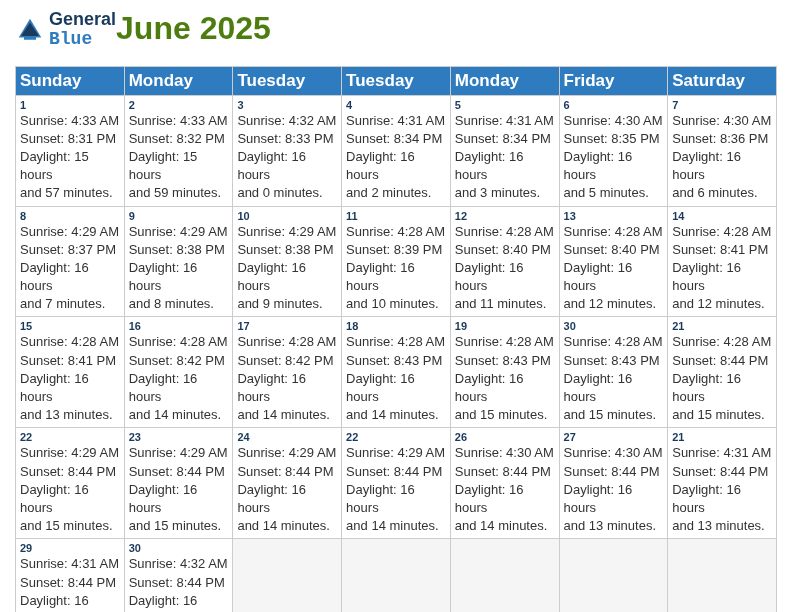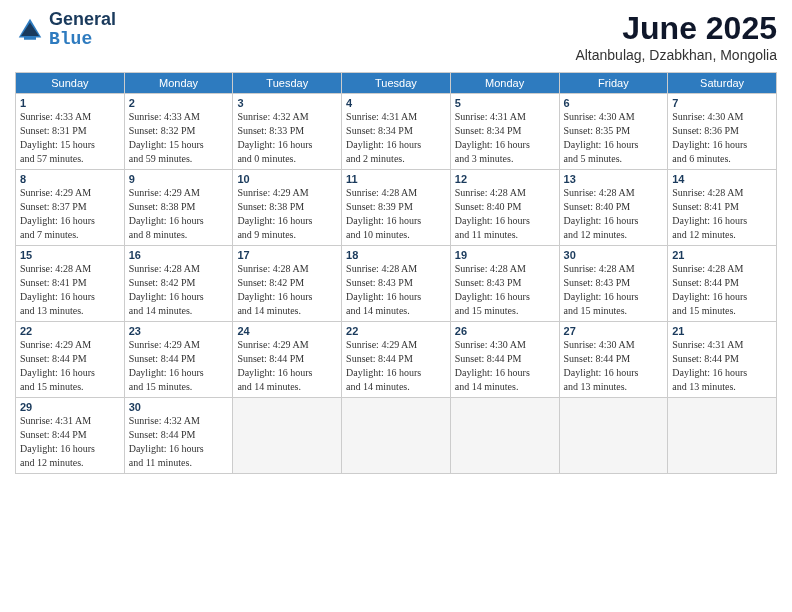--- a/index.html
+++ b/index.html
@@ -11,23 +11,22 @@
       overflow: hidden;
     }
     .page {
       width: 792px;
       height: 612px;
       padding: 10px 15px;
       background: #fff;
     }
     .header {
       display: flex;
-      justify-content: space-between;
       align-items: flex-start;
-      margin-bottom: 9px;
+      margin-bottom: 16px;
     }
     .logo {
       display: flex;
       align-items: center;
       gap: 4px;
     }
     .logo-text {
       font-size: 18px;
       font-weight: bold;
       color: #1a3a5c;
@@ -36,38 +35,38 @@
     .logo-icon {
       width: 30px;
       height: 30px;
     }
     .title-block {
       text-align: right;
     }
     .month-title {
       font-size: 32px;
       font-weight: bold;
-      color: #0f172a;
+      color: #4d7c0f;
     }
     .location-title {
       font-size: 14px;
       color: #333;
     }
     .calendar {
       width: 100%;
       border-collapse: collapse;
       table-layout: fixed;
     }
     .calendar th {
       background: #2e7bbf;
       color: #fff;
-      font-size: 11px;
-      font-weight: normal;
+      font-size: 17px;
+      font-weight: bold;
       padding: 4px 4px;
-      text-align: center;
+      text-align: left;
       border: 1px solid #ccc;
     }
     .calendar td {
       border: 1px solid #ccc;
       vertical-align: top;
       padding: 3px 4px;
       font-size: 8.5px;
       color: #333;
       background: #fff;
       height: 76px;
@@ -77,22 +76,21 @@
     }
     .day-num {
       font-size: 11px;
       font-weight: bold;
       color: #1a3a5c;
       display: block;
       margin-bottom: 1px;
     }
     .day-info {
       line-height: 1.4;
-      font-size: 10px;
-      font-family: Liberation Serif, serif;
+      font-size: 13px;
     }
     .last-row td {
       height: 65px;
     }
   </style>
 </head>
 <body>
 
 <div class="page">
   <div class="header">
@@ -102,21 +100,20 @@
         <polygon points="20,10 32,28 8,28" fill="#1a3a5c"></polygon>
         <rect x="12" y="28" width="16" height="5" fill="#2e7bbf"></rect>
       </svg>
       <div class="logo-text">
         <div>General</div>
         <div style="color:#2e7bbf;font-family:Liberation Mono, monospace;">Blue</div>
       </div>
     </div>
     <div class="title-block">
       <div class="month-title">June 2025</div>
-      <div class="location-title">Altanbulag, Dzabkhan, Mongolia</div>
     </div>
   </div>
 
   <table class="calendar">
     <thead>
       <tr>
         <th>Sunday</th>
         <th>Monday</th>
         <th>Tuesday</th>
         <th>Tuesday</th>

